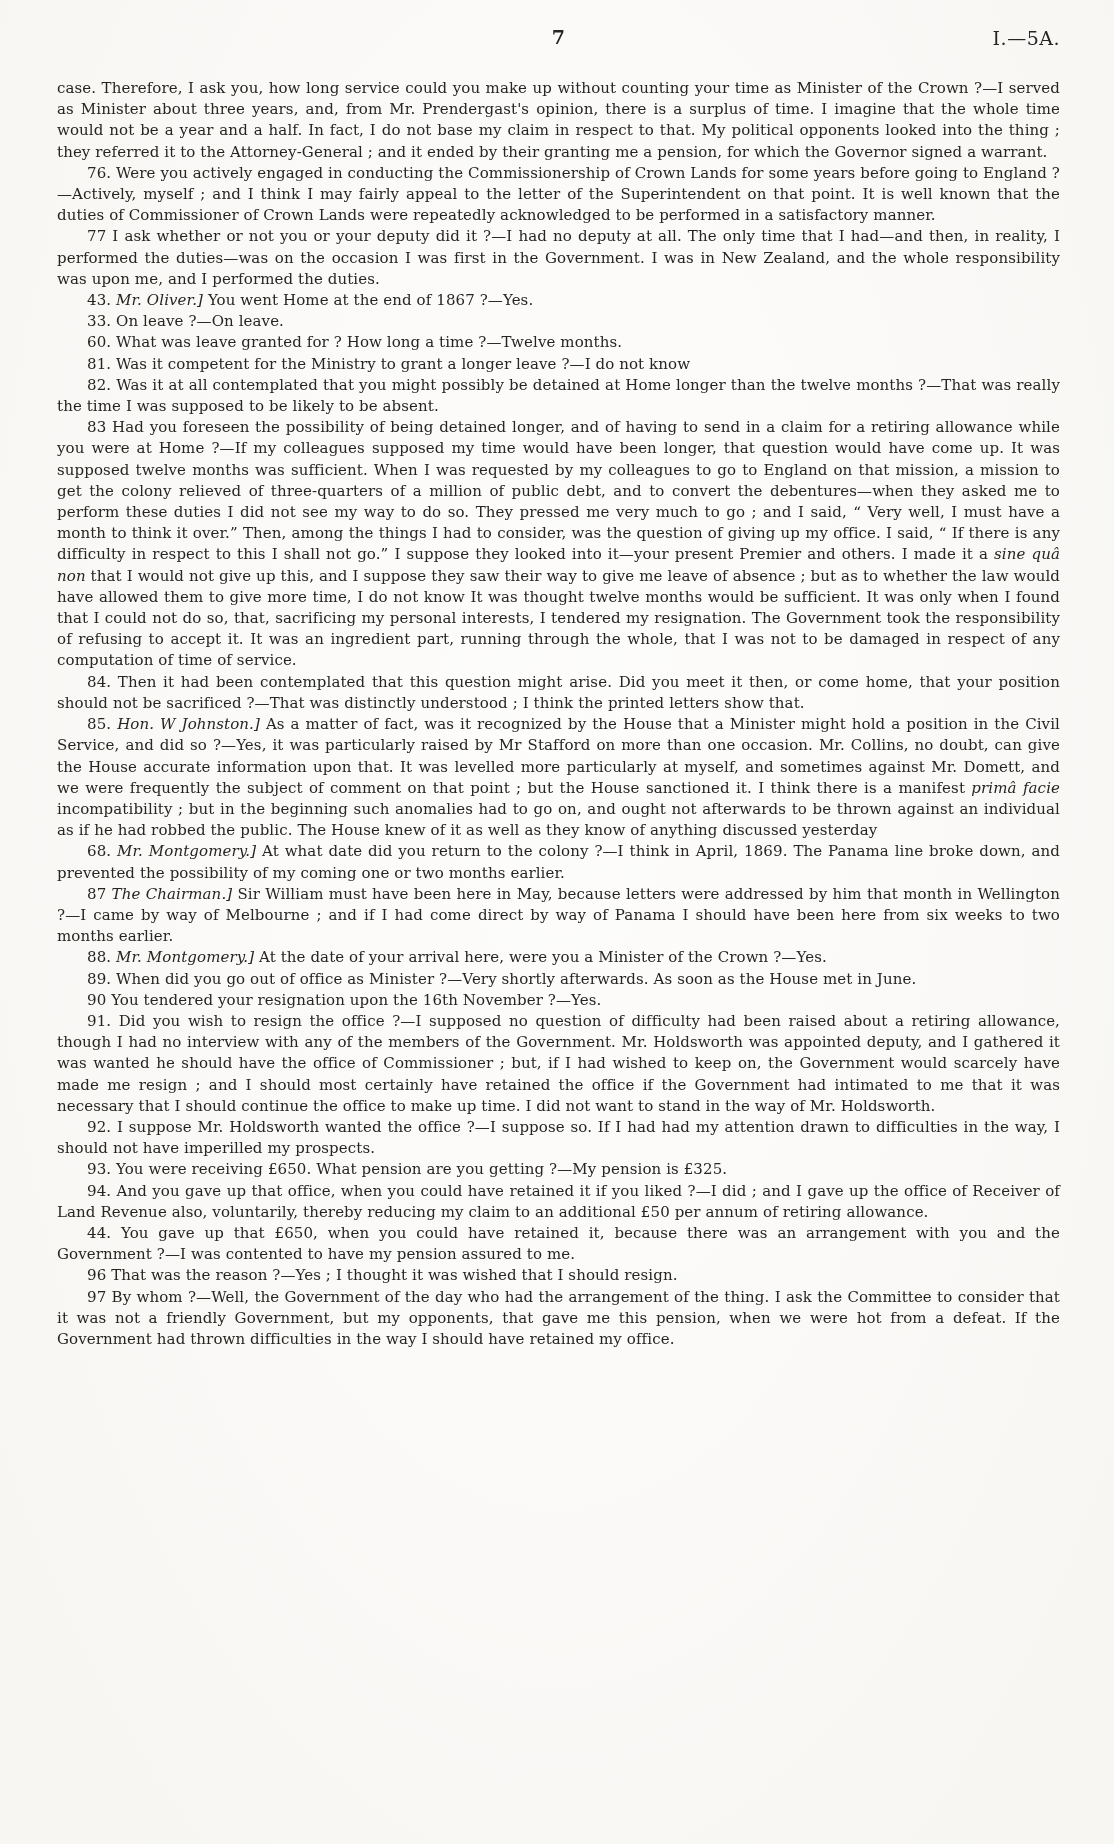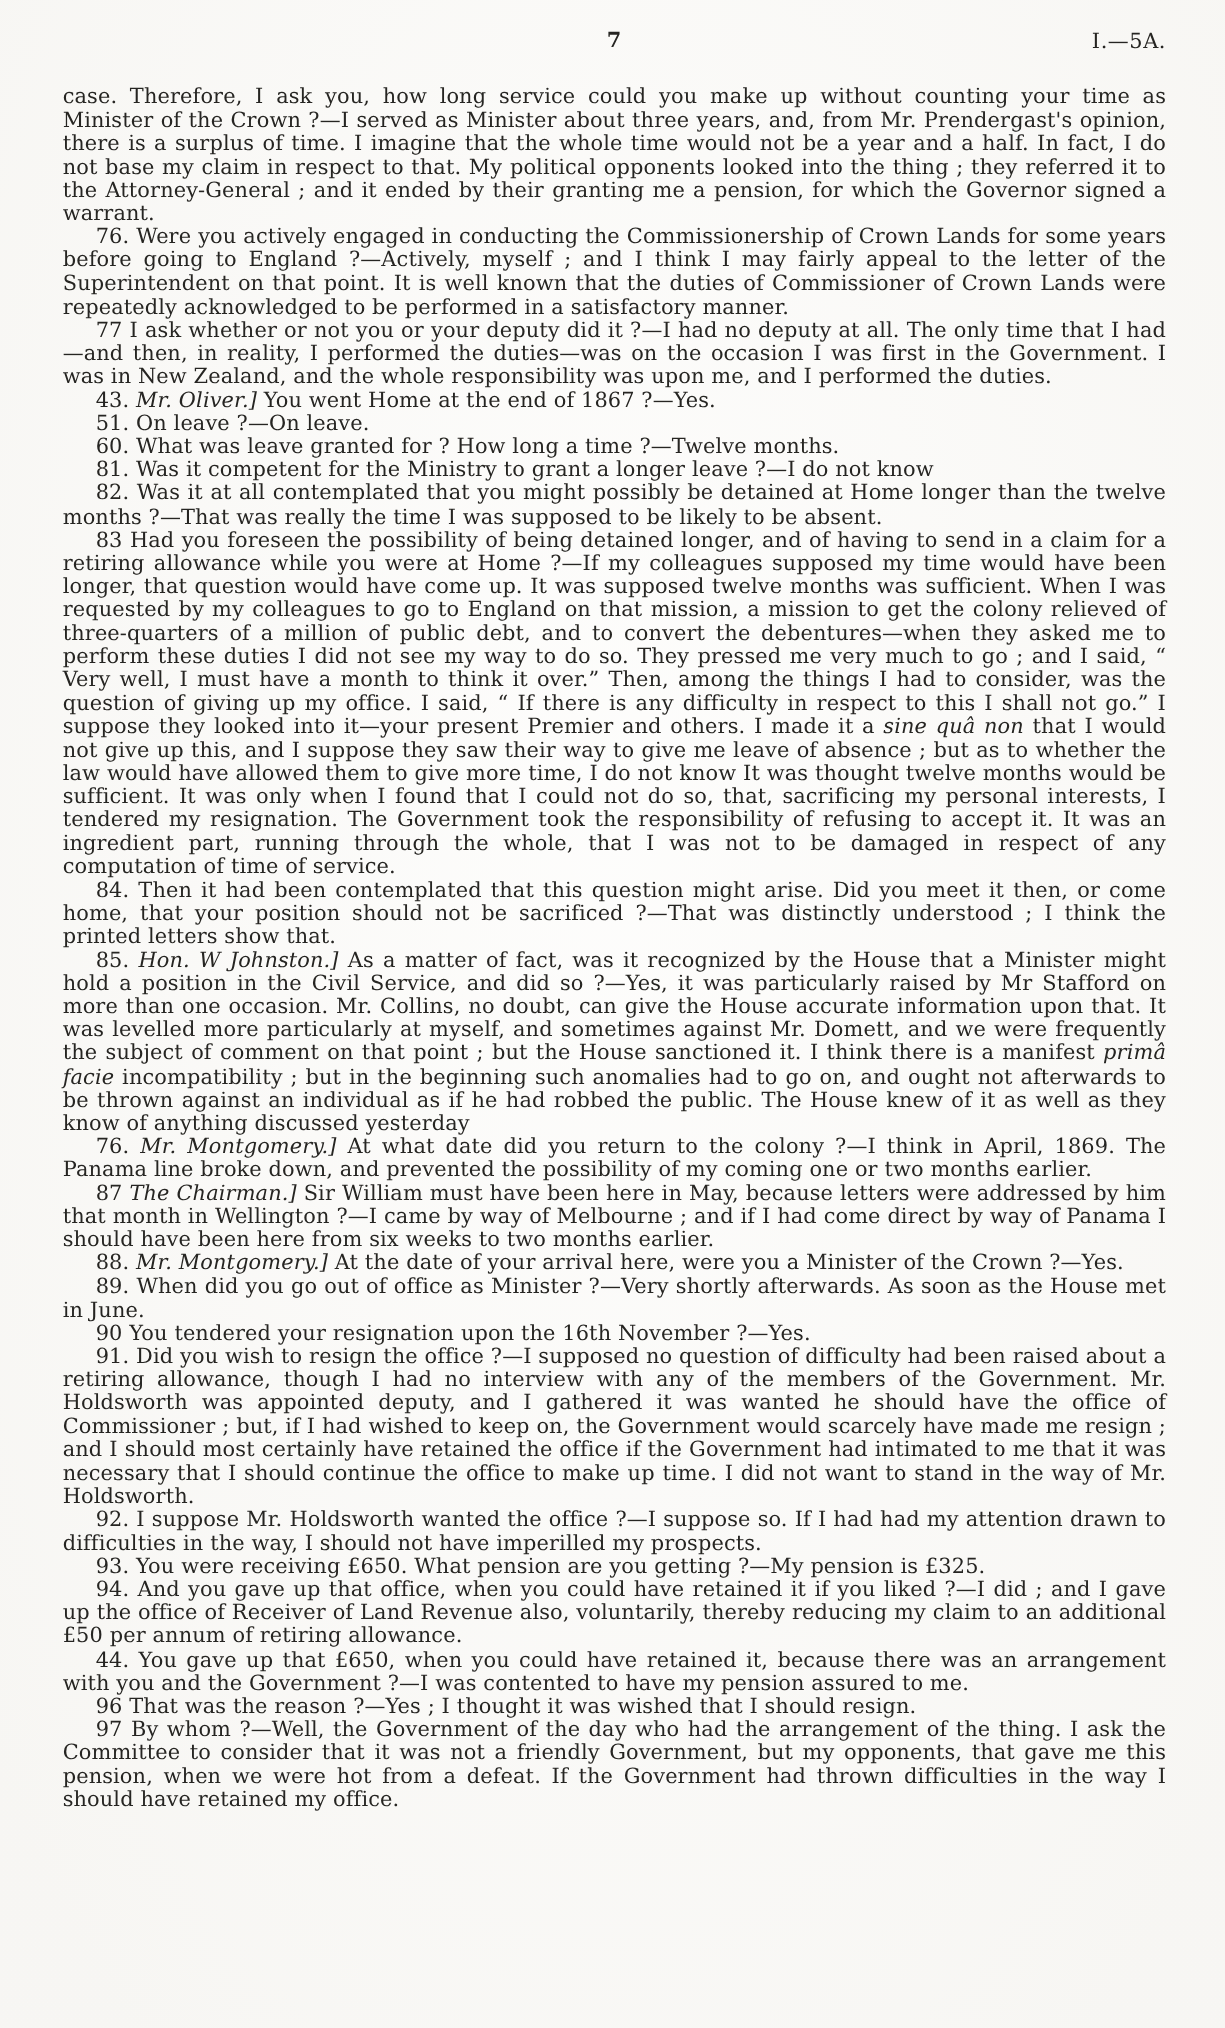--- a/index.html
+++ b/index.html
@@ -30,21 +30,21 @@
     font-weight: bold;
     letter-spacing: 0.5px;
   }
   .paper-ref {
     position: absolute;
     right: 0;
     top: 1px;
     letter-spacing: 0.5px;
   }
   .body-text {
-    font-size: 19px;
+    font-size: 15px;
     line-height: 21.2px;
     text-align: justify;
     letter-spacing: 0.1px;
   }
   .para { margin: 0; }
   .para.indent { text-indent: 30px; }
   .ital { font-style: italic; }
 </style>
 </head>
 <body>
@@ -52,28 +52,28 @@
 <div class="page">
   <div class="page-header">
     <span class="page-number">7</span>
     <span class="paper-ref">I.—5A.</span>
   </div>
   <div class="body-text">
       <p class="para"><span>case. Therefore, I ask you, how long service could you make up without counting your time as Minister of the Crown ?—I served as Minister about three years, and, from Mr. Prendergast's opinion, there is a surplus of time. I imagine that the whole time would not be a year and a half. In fact, I do not base my claim in respect to that. My political opponents looked into the thing ; they referred it to the Attorney-General ; and it ended by their granting me a pension, for which the Governor signed a warrant.</span></p>
       <p class="para indent"><span>76. Were you actively engaged in conducting the Commissionership of Crown Lands for some years before going to England ?—Actively, myself ; and I think I may fairly appeal to the letter of the Superintendent on that point. It is well known that the duties of Commissioner of Crown Lands were repeatedly acknowledged to be performed in a satisfactory manner.</span></p>
       <p class="para indent"><span>77  I ask whether or not you or your deputy did it ?—I had no deputy at all.  The only time that I had—and then, in reality, I performed the duties—was on the occasion I was first in the Government. I was in New Zealand, and the whole responsibility was upon me, and I performed the duties.</span></p>
       <p class="para indent"><span>43. </span><span class="ital">Mr. Oliver.]</span><span> You went Home at the end of 1867 ?—Yes.</span></p>
-      <p class="para indent"><span>51. On leave ?—On leave.</span></p>
+      <p class="para indent"><span>33. On leave ?—On leave.</span></p>
       <p class="para indent"><span>60. What was leave granted for ?  How long a time ?—Twelve months.</span></p>
       <p class="para indent"><span>81. Was it competent for the Ministry to grant a longer leave ?—I do not know</span></p>
       <p class="para indent"><span>82. Was it at all contemplated that you might possibly be detained at Home longer than the twelve months ?—That was really the time I was supposed to be likely to be absent.</span></p>
       <p class="para indent"><span>83  Had you foreseen the possibility of being detained longer, and of having to send in a claim for a retiring allowance while you were at Home ?—If my colleagues supposed my time would have been longer, that question would have come up.  It was supposed twelve months was sufficient.  When I was requested by my colleagues to go to England on that mission, a mission to get the colony relieved of three-quarters of a million of public debt, and to convert the debentures—when they asked me to perform these duties I did not see my way to do so.  They pressed me very much to go ; and I said, “ Very well, I must have a month to think it over.”  Then, among the things I had to consider, was the question of giving up my office.  I said, “ If there is any difficulty in respect to this I shall not go.”  I suppose they looked into it—your present Premier and others.  I made it a </span><span class="ital">sine quâ non</span><span> that I would not give up this, and I suppose they saw their way to give me leave of absence ; but as to whether the law would have allowed them to give more time, I do not know  It was thought twelve months would be sufficient.  It was only when I found that I could not do so, that, sacrificing my personal interests, I tendered my resignation.  The Government took the responsibility of refusing to accept it.  It was an ingredient part, running through the whole, that I was not to be damaged in respect of any computation of time of service.</span></p>
       <p class="para indent"><span>84. Then it had been contemplated that this question might arise.  Did you meet it then, or come home, that your position should not be sacrificed ?—That was distinctly understood ;  I think the printed letters show that.</span></p>
       <p class="para indent"><span>85. </span><span class="ital">Hon. W Johnston.]</span><span> As a matter of fact, was it recognized by the House that a Minister might hold a position in the Civil Service, and did so ?—Yes, it was particularly raised by Mr  Stafford on more than one occasion.  Mr. Collins, no doubt, can give the House accurate information upon that.  It was levelled more particularly at myself, and sometimes against Mr. Domett, and we were frequently the subject of comment on that point ; but the House sanctioned it.  I think there is a manifest </span><span class="ital">primâ facie</span><span> incompatibility ; but in the beginning such anomalies had to go on, and ought not afterwards to be thrown against an individual as if he had robbed the public.  The House knew of it as well as they know of anything discussed yesterday</span></p>
-      <p class="para indent"><span>76. </span><span class="ital">Mr. Montgomery.]</span><span> At what date did you return to the colony ?—I think in April, 1869.  The Panama line broke down, and prevented the possibility of my coming one or two months earlier.</span></p>
+      <p class="para indent"><span>68. </span><span class="ital">Mr. Montgomery.]</span><span> At what date did you return to the colony ?—I think in April, 1869.  The Panama line broke down, and prevented the possibility of my coming one or two months earlier.</span></p>
       <p class="para indent"><span>87  </span><span class="ital">The Chairman.]</span><span> Sir William must have been here in May, because letters were addressed by him that month in Wellington ?—I came by way of Melbourne ; and if I had come direct by way of Panama I should have been here from six weeks to two months earlier.</span></p>
       <p class="para indent"><span>88. </span><span class="ital">Mr. Montgomery.]</span><span> At the date of your arrival here, were you a Minister of the Crown ?—Yes.</span></p>
       <p class="para indent"><span>89. When did you go out of office as Minister ?—Very shortly afterwards.  As soon as the House met in June.</span></p>
       <p class="para indent"><span>90  You tendered your resignation upon the 16th November ?—Yes.</span></p>
       <p class="para indent"><span>91. Did you wish to resign the office ?—I supposed no question of difficulty had been raised about a retiring allowance, though I had no interview with any of the members of the Government.  Mr. Holdsworth was appointed deputy, and I gathered it was wanted he should have the office of Commissioner ; but, if I had wished to keep on, the Government would scarcely have made me resign ; and I should most certainly have retained the office if the Government had intimated to me that it was necessary that I should continue the office to make up time.  I did not want to stand in the way of Mr. Holdsworth.</span></p>
       <p class="para indent"><span>92. I suppose Mr. Holdsworth wanted the office ?—I suppose so.  If I had had my attention drawn to difficulties in the way, I should not have imperilled my prospects.</span></p>
       <p class="para indent"><span>93. You were receiving £650.  What pension are you getting ?—My pension is £325.</span></p>
       <p class="para indent"><span>94. And you gave up that office, when you could have retained it if you liked ?—I did ; and I gave up the office of Receiver of Land Revenue also, voluntarily, thereby reducing my claim to an additional £50 per annum of retiring allowance.</span></p>
       <p class="para indent"><span>44. You gave up that £650, when you could have retained it, because there was an arrangement with you and the Government ?—I was contented to have my pension assured to me.</span></p>
       <p class="para indent"><span>96  That was the reason ?—Yes ; I thought it was wished that I should resign.</span></p>

